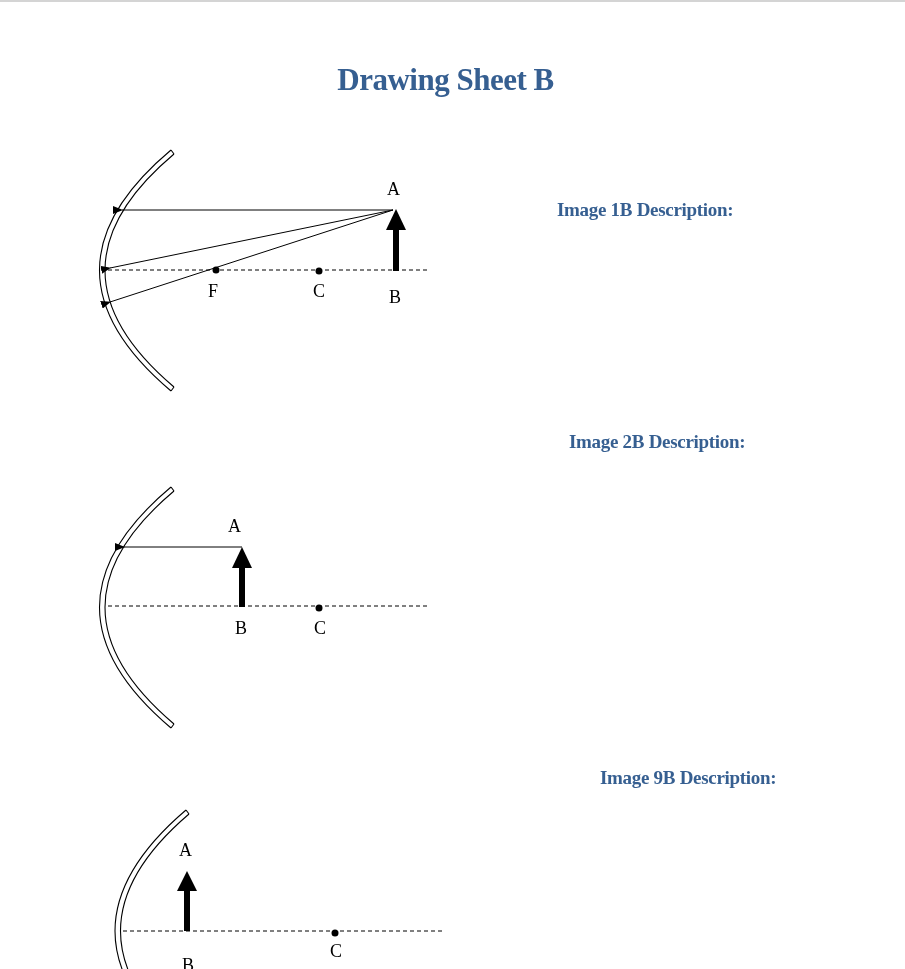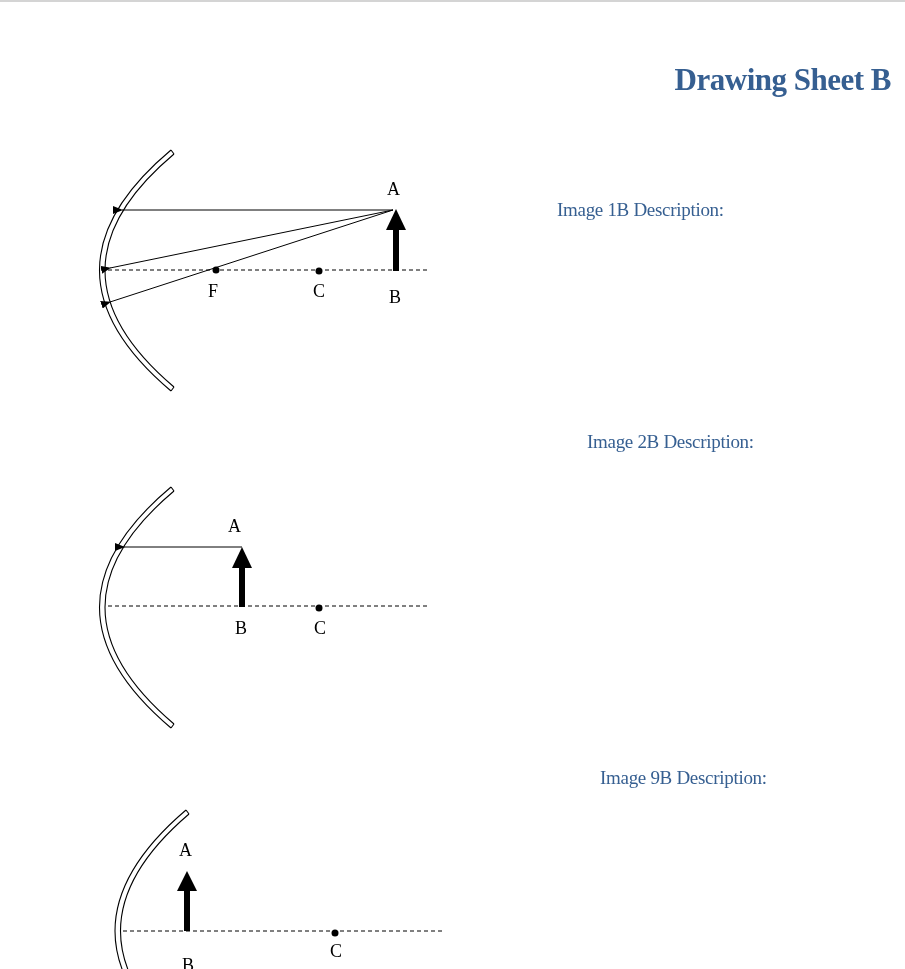--- a/index.html
+++ b/index.html
@@ -1,31 +1,31 @@
 <!DOCTYPE html>
 <html><head>
 <meta charset="utf-8">
 <style>
   html, body { margin:0; padding:0; background:#ffffff; }
   body { width:905px; height:969px; position:relative; overflow:hidden; font-family:"Liberation Serif", serif; }
   .topbar { position:absolute; left:0; top:0; width:905px; height:2px; background:#d4d4d4; }
-  .title { position:absolute; left:0; top:62px; width:891px; text-align:right; font-family:"Liberation Serif", serif; font-weight:bold; font-size:31px; color:#365f91; letter-spacing:-0.5px; }
-  .desc { position:absolute; font-family:"Liberation Serif", serif; font-weight:normal; font-size:19px; color:#365f91; letter-spacing:-0.3px; white-space:nowrap; }
+  .title { position:absolute; left:0; top:62px; width:891px; text-align:center; font-family:"Liberation Serif", serif; font-weight:bold; font-size:31px; color:#365f91; letter-spacing:-0.5px; }
+  .desc { position:absolute; font-family:"Liberation Serif", serif; font-weight:bold; font-size:19px; color:#365f91; letter-spacing:-0.3px; white-space:nowrap; }
   svg.diag { position:absolute; left:0; top:0; }
   .lbl { font-family:"Liberation Serif", serif; font-size:18px; fill:#000; }
 </style>
 </head>
 <body>
 
 <div class="topbar"></div>
 
 <div class="title">Drawing Sheet B</div>
 
 <div class="desc" style="left:557px; top:199px;">Image 1B Description:</div>
-<div class="desc" style="left:569px; top:431px;margin-left:18px;">Image 2B Description:</div>
+<div class="desc" style="left:569px; top:431px;">Image 2B Description:</div>
 <div class="desc" style="left:600px; top:767px;">Image 9B Description:</div>
 
 <svg class="diag" width="905" height="969" viewBox="0 0 905 969" xmlns="http://www.w3.org/2000/svg">
   <defs>
     <marker id="ah" markerWidth="10" markerHeight="8" refX="1" refY="4" orient="auto" markerUnits="userSpaceOnUse">
       <path d="M10,0 L0,4 L10,8 Z" fill="#000"></path>
     </marker>
   </defs>
 
   <g>

